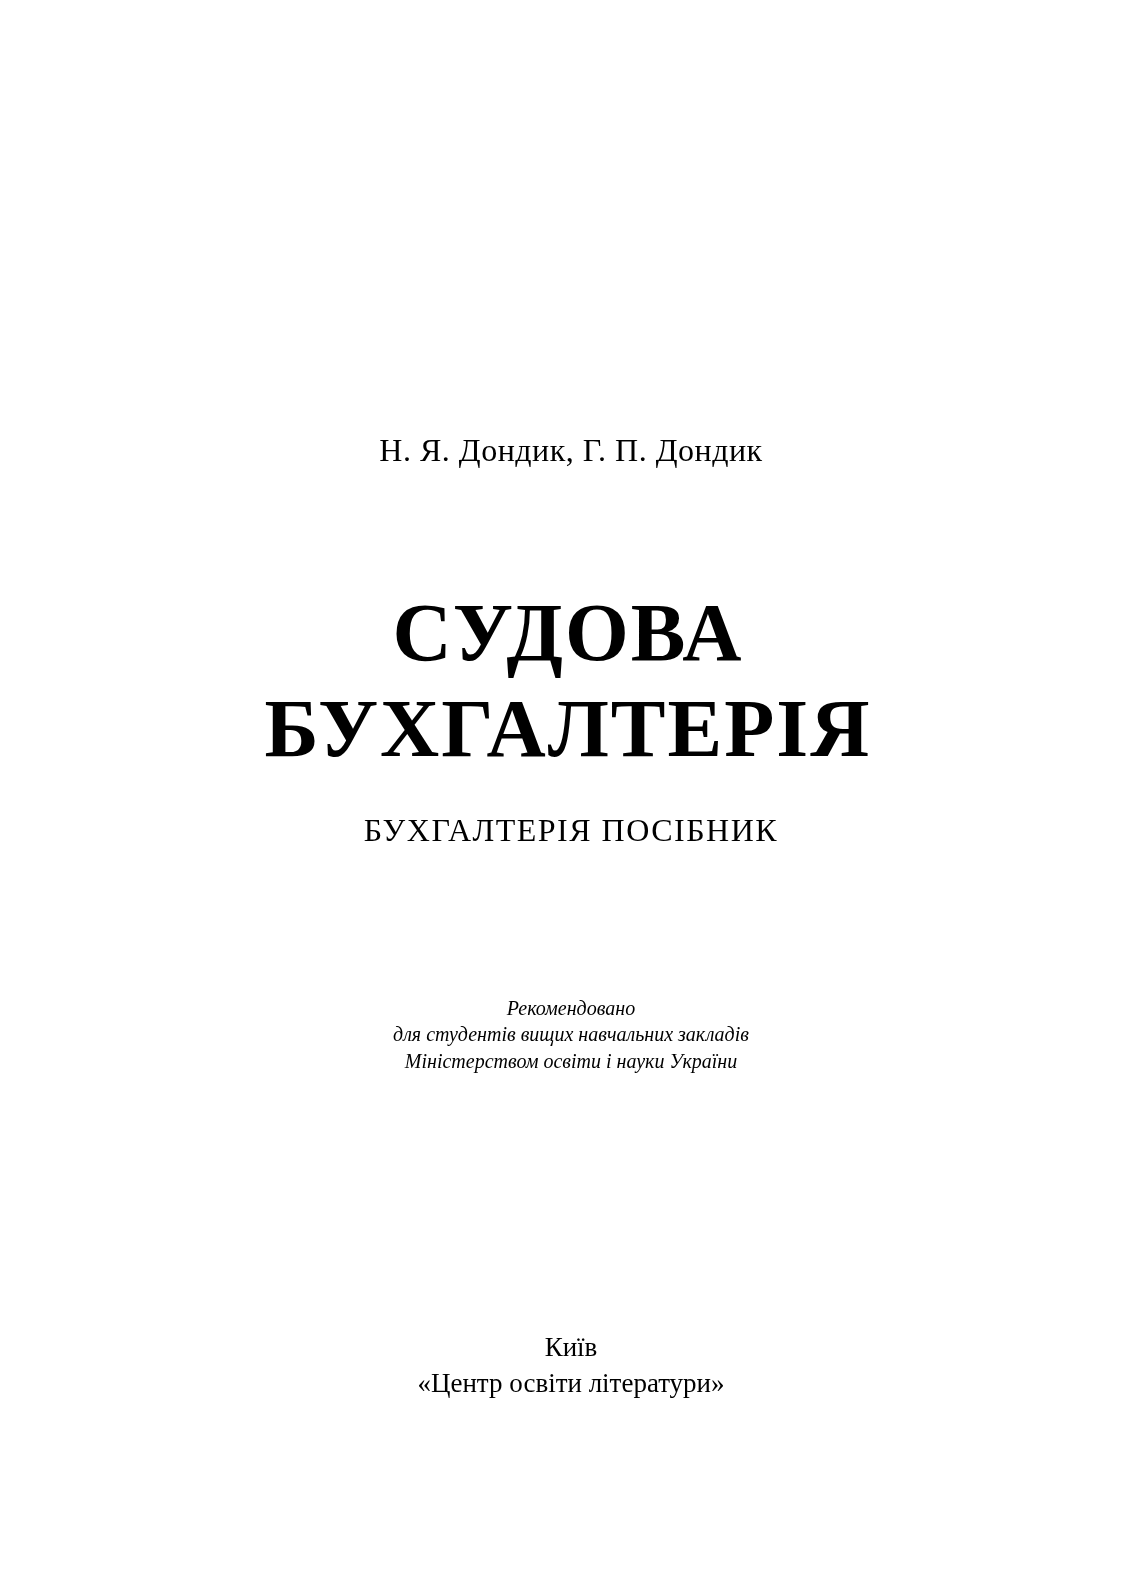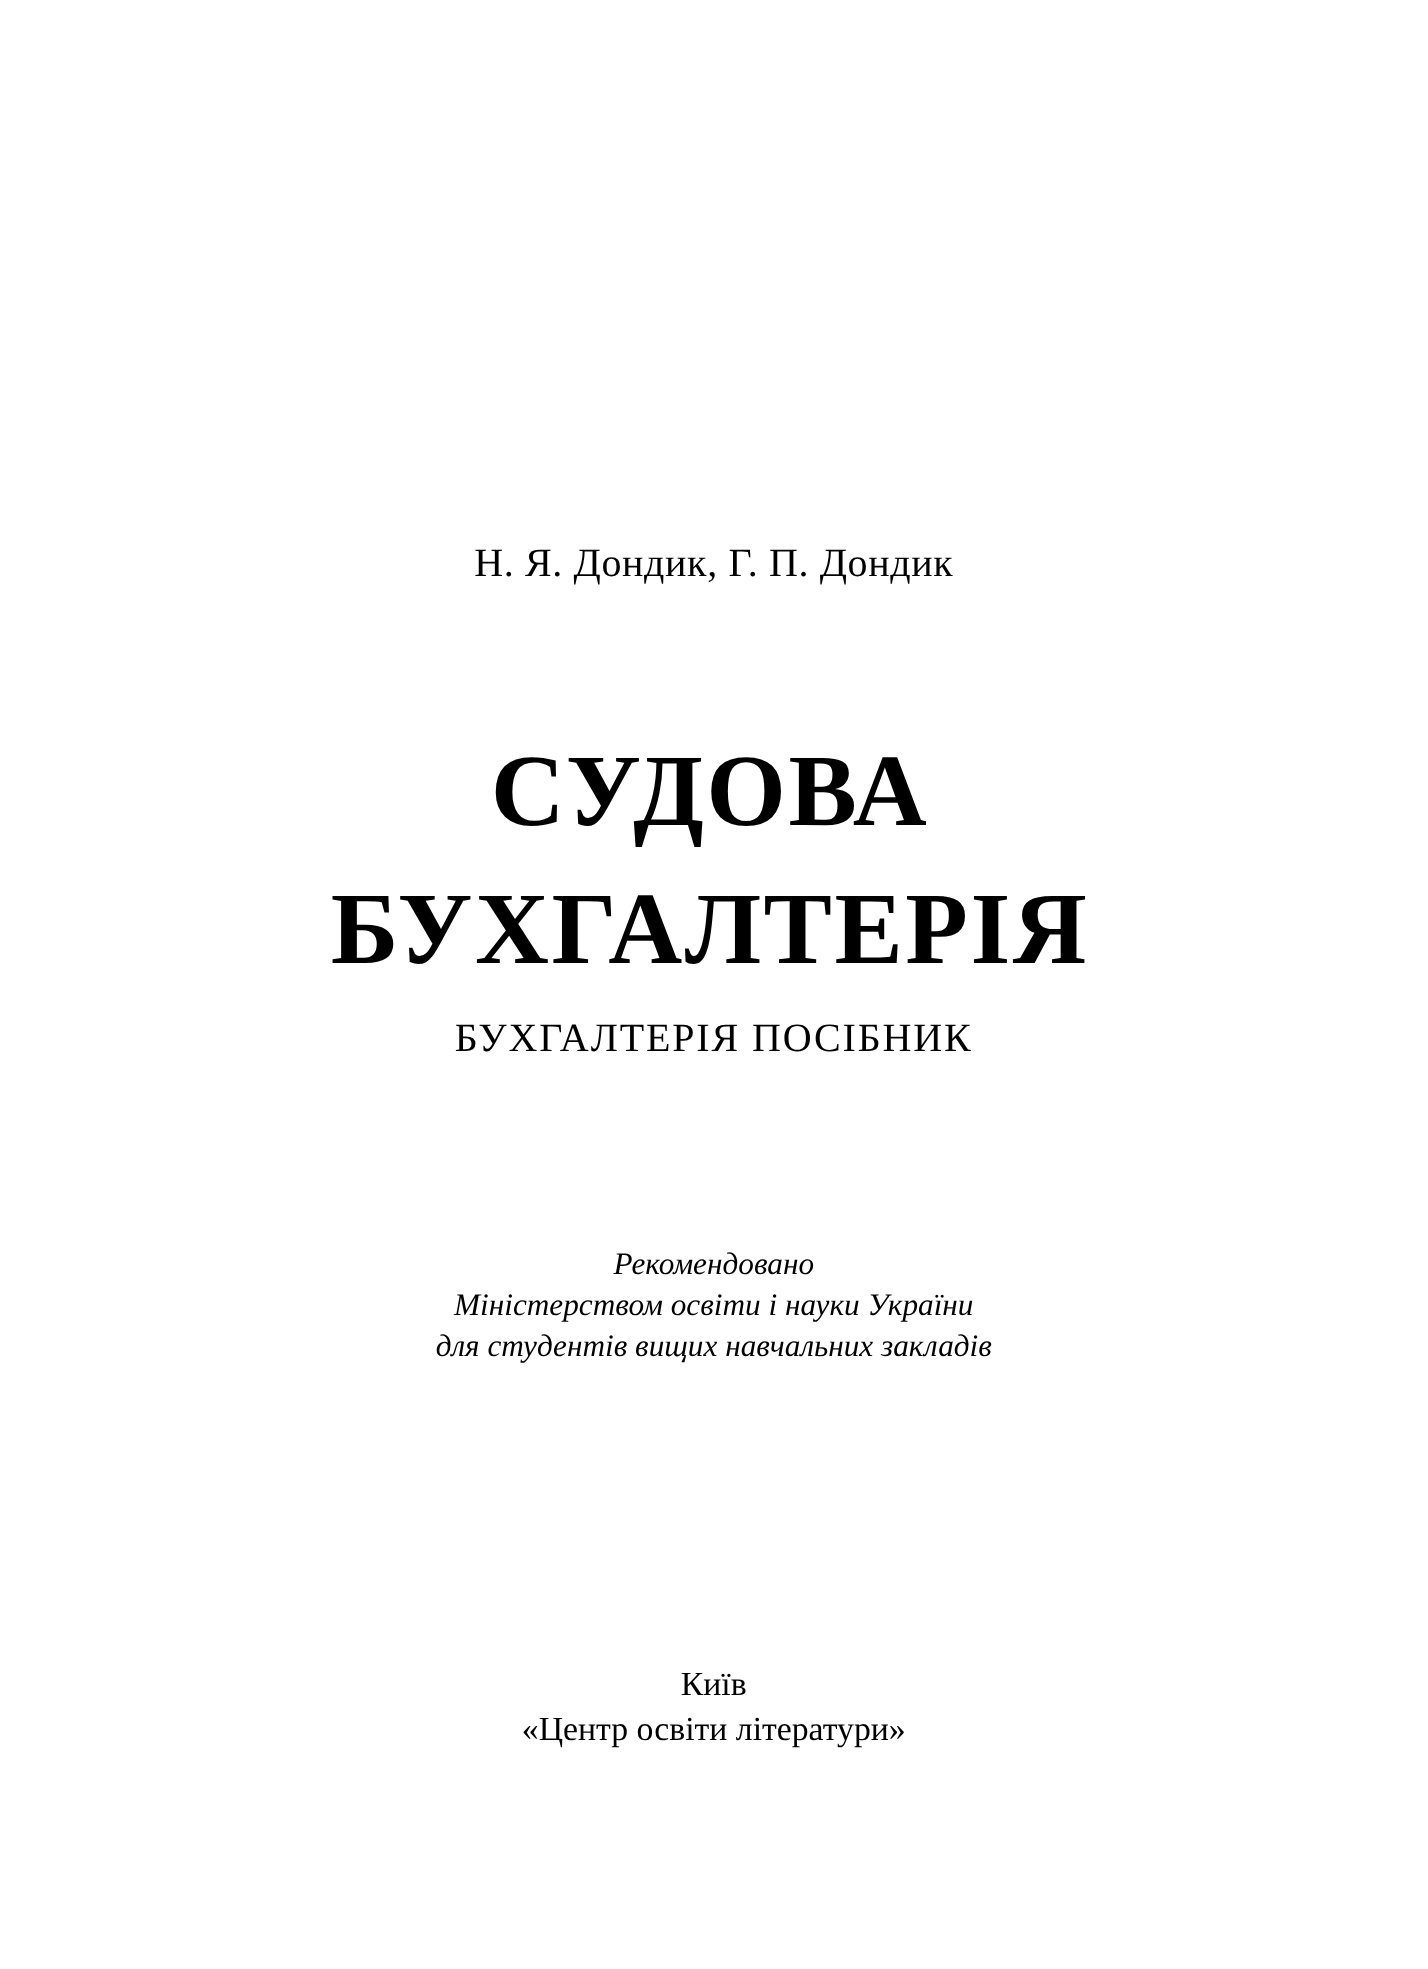--- a/index.html
+++ b/index.html
@@ -38,40 +38,40 @@
     text-align: center;
   }
   .title-line {
     font-weight: bold;
     font-size: 82px;
     line-height: 1.1;
     letter-spacing: 2px;
     font-family: "Liberation Serif", serif;
   }
   .title-line.second {
-    margin-top: 20px;
+    margin-top: 6px;
   }
   .subtitle {
     position: absolute;
     top: 812px;
     left: 0;
     width: 1142px;
     text-align: center;
     font-size: 32px;
     letter-spacing: 1.5px;
     font-family: "Liberation Serif", serif;
   }
   .recommend {
     position: absolute;
     top: 995px;
     left: 0;
     width: 1142px;
     text-align: center;
     font-style: italic;
-    font-size: 25px;
+    font-size: 20px;
     line-height: 1.32;
     font-family: "Liberation Serif", serif;
   }
   .imprint {
     position: absolute;
     top: 1330px;
     left: 0;
     width: 1142px;
     text-align: center;
     font-size: 27px;
@@ -88,22 +88,22 @@
 
   <div class="title-block">
     <div class="title-line">СУДОВА</div>
     <div class="title-line second">БУХГАЛТЕРІЯ</div>
   </div>
 
   <div class="subtitle">БУХГАЛТЕРІЯ ПОСІБНИК</div>
 
   <div class="recommend">
     <div>Рекомендовано</div>
+    <div>для студентів вищих навчальних закладів</div>
     <div>Міністерством освіти і науки України</div>
-    <div>для студентів вищих навчальних закладів</div>
   </div>
 
   <div class="imprint">
     <div>Київ</div>
     <div>«Центр освіти літератури»</div>
   </div>
 
 </div>
 
 </body></html>

